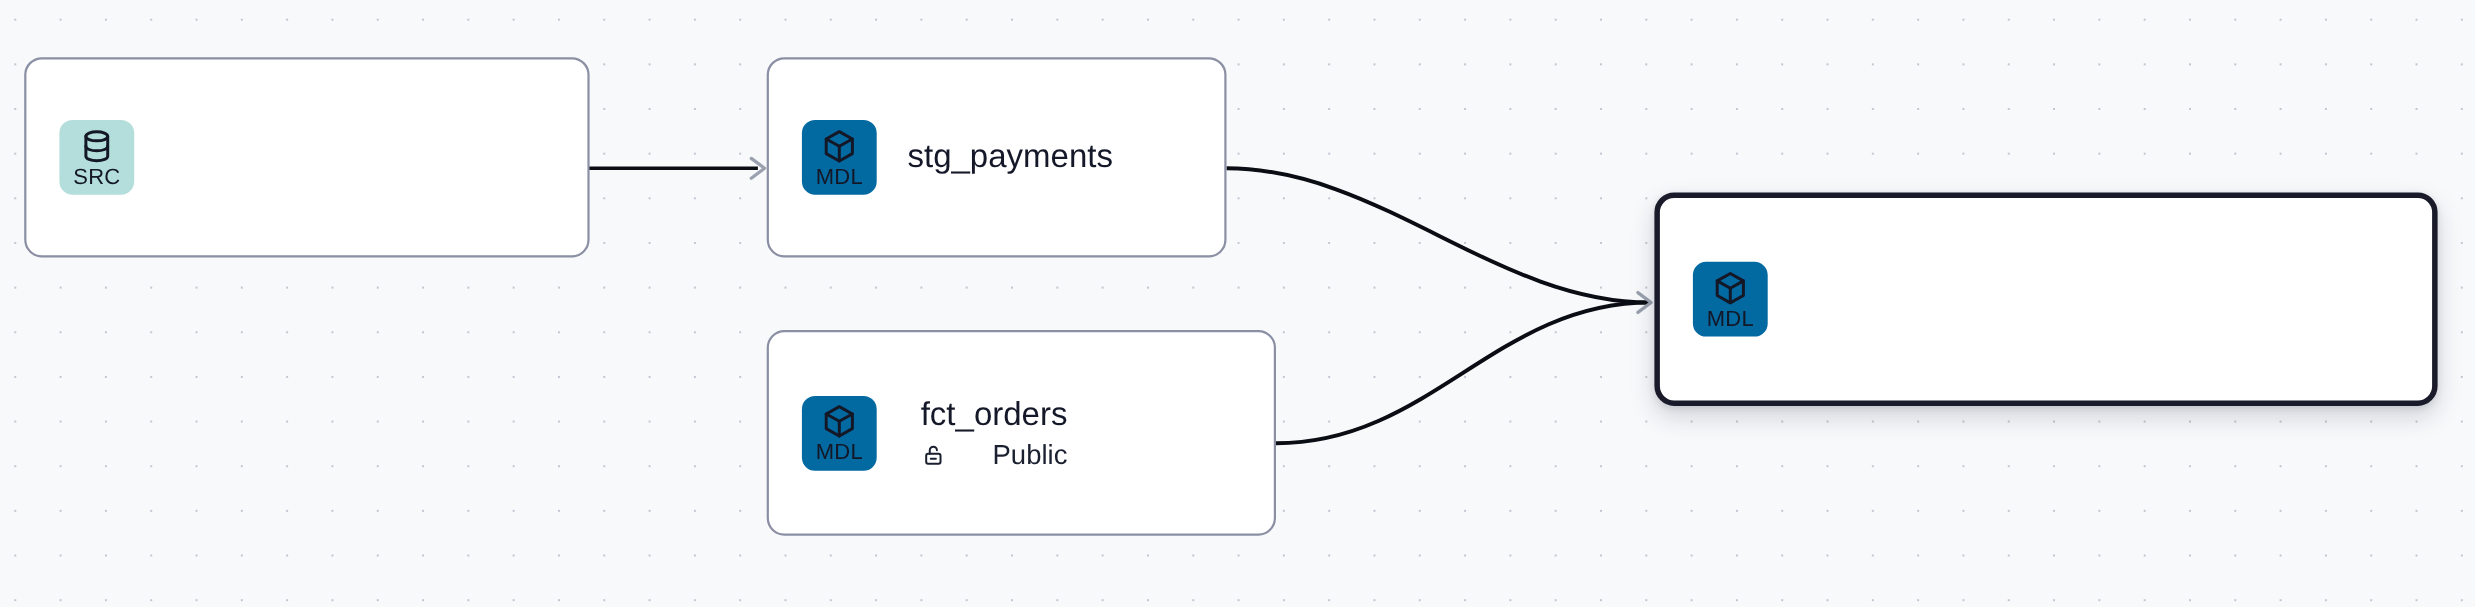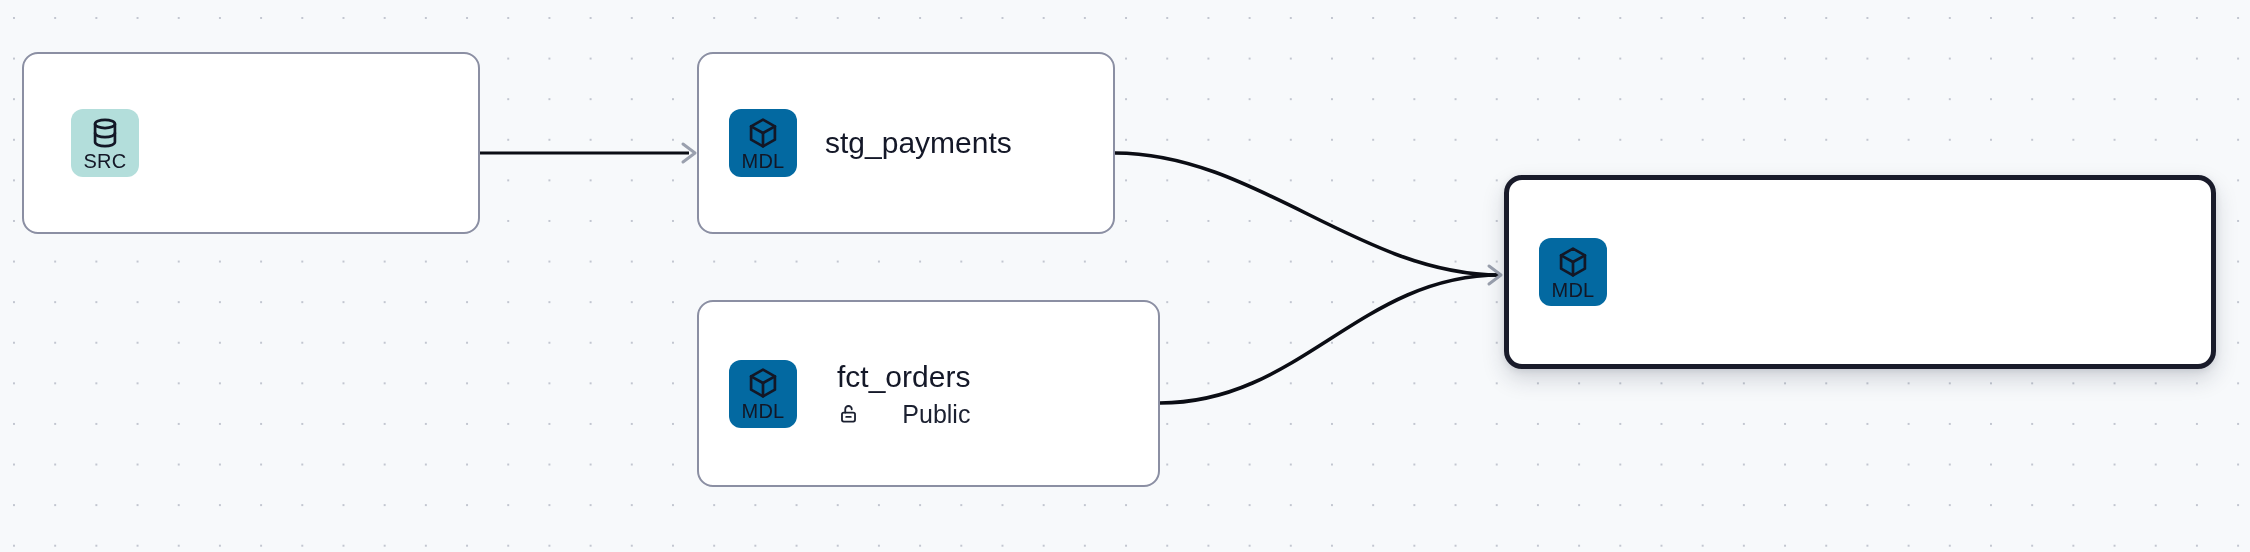--- a/index.html
+++ b/index.html
@@ -90,21 +90,21 @@
     gap: 8px;
     font-size: 25px;
     line-height: 28px;
     color: #1b2030;
     white-space: nowrap;
     justify-content: space-between;
   }
   .node-sub svg { display: block; flex: 0 0 auto; }
 
   
-  #node-stripe-payment { left: 22px;   top: 52px;  width: 458px; height: 182px; padding-left: 47px; }
+  #node-stripe-payment { left: 22px;   top: 52px;  width: 514px; height: 182px; padding-left: 30px; }
   #node-stg-payments   { left: 697px;  top: 52px;  width: 418px; height: 182px; padding-left: 30px; }
   #node-fct-orders     { left: 697px;  top: 300px; width: 463px; height: 187px; padding-left: 30px; }
   #node-agg-journey    { left: 1504px; top: 175px; width: 712px; height: 194px; padding-left: 30px; }
 
   #node-stripe-payment .node-body { margin-left: 26px; }
   #node-stg-payments   .node-body { margin-left: 28px; }
   #node-fct-orders     .node-body { margin-left: 40px; }
   #node-agg-journey    .node-body { margin-left: 50px; }
 </style>
 </head>

